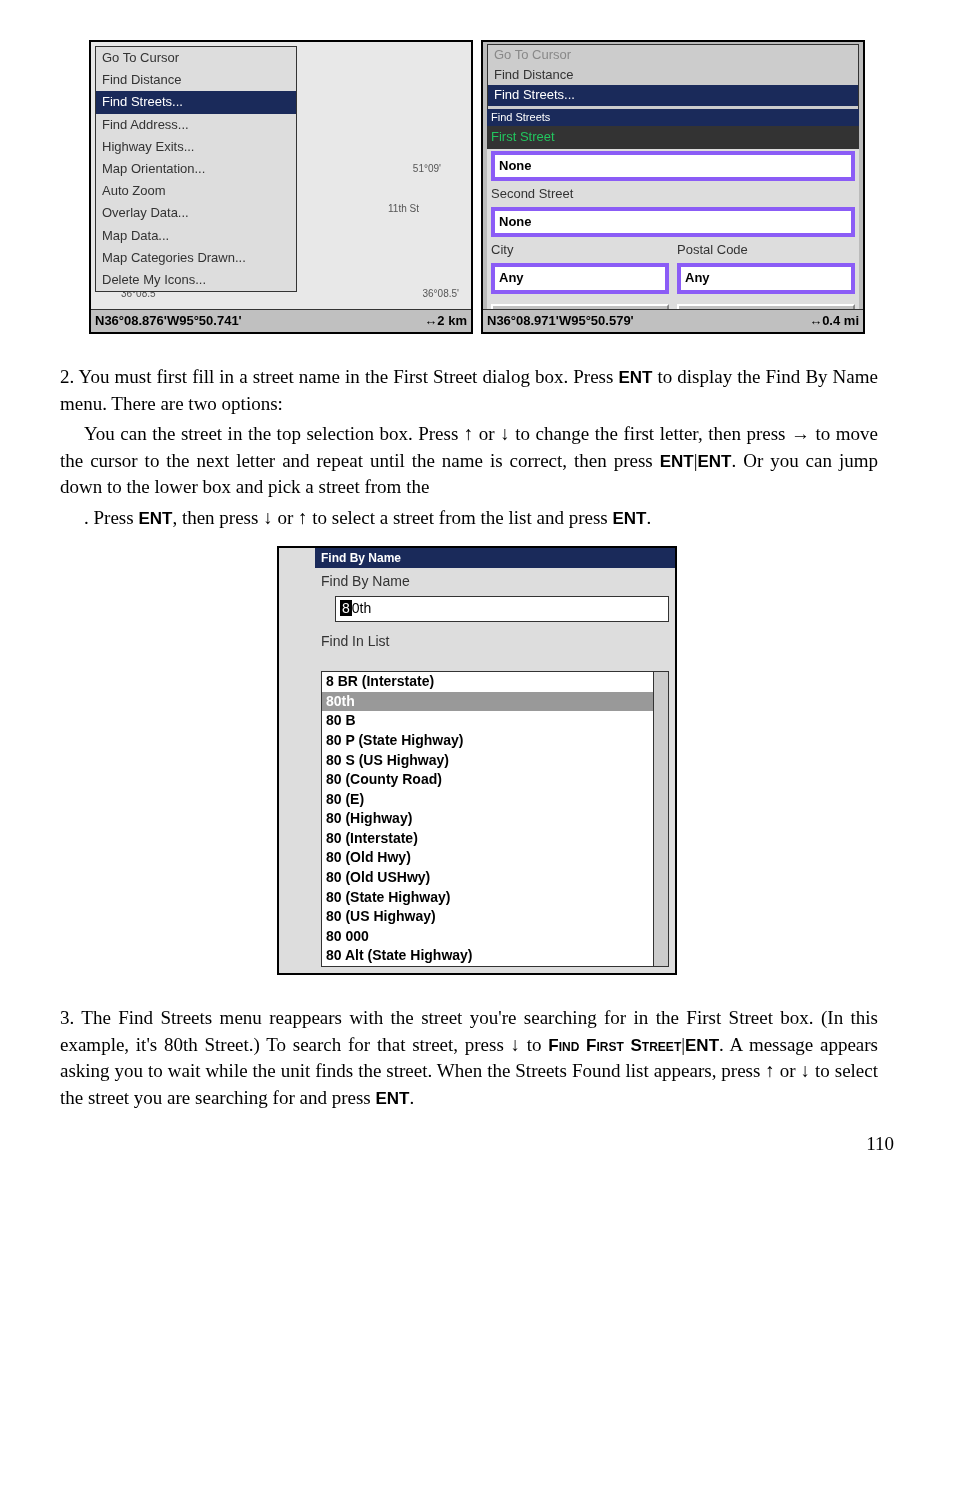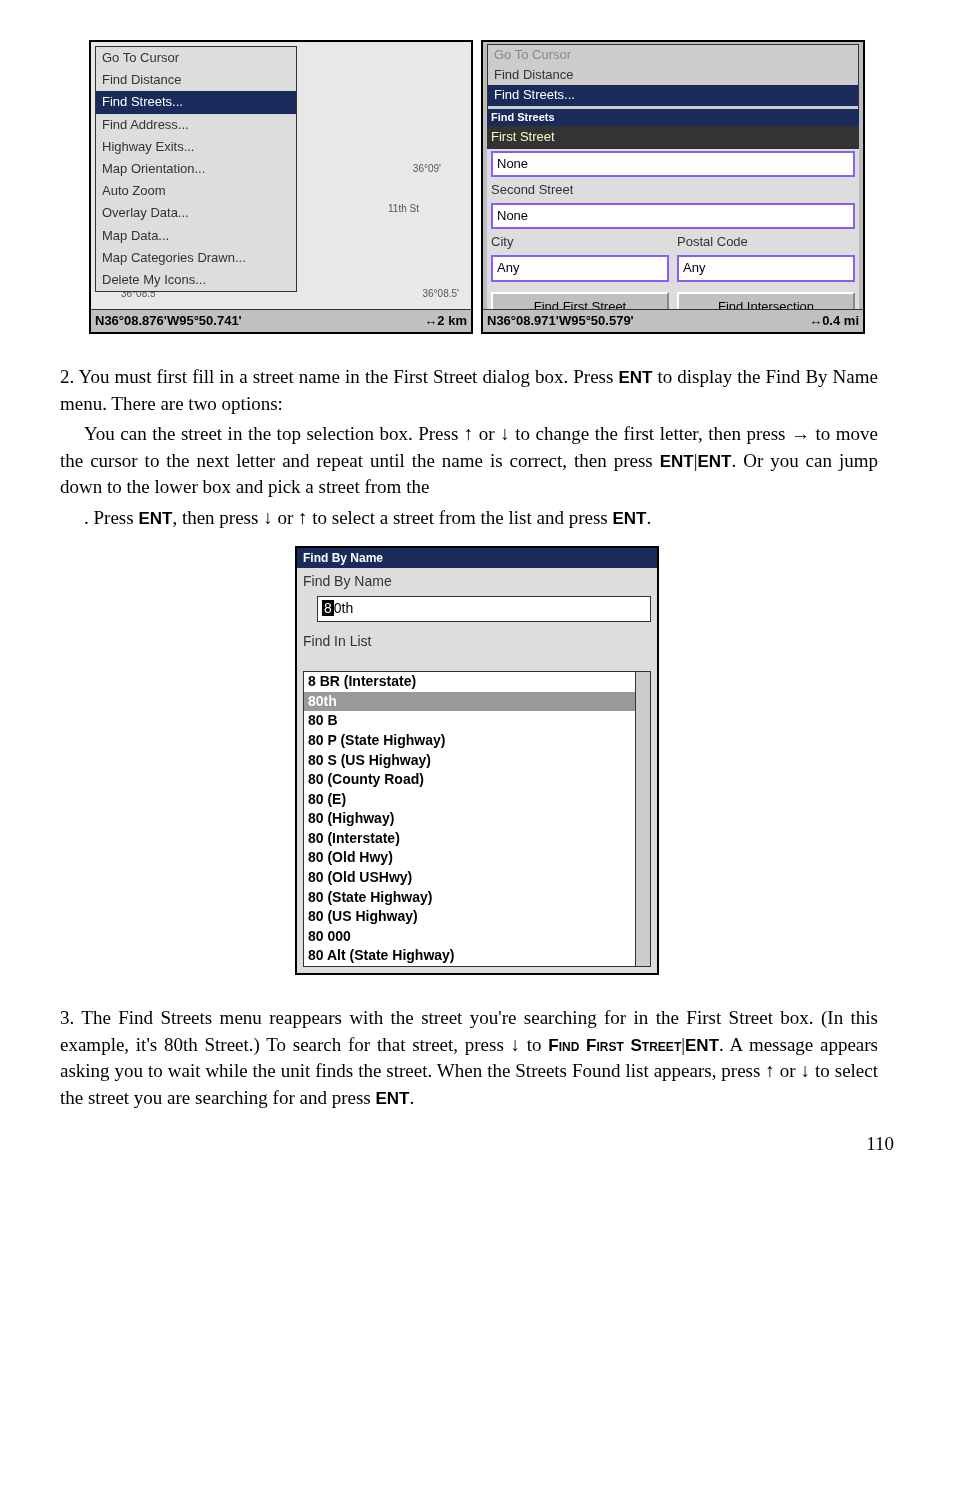--- a/index.html
+++ b/index.html
@@ -72,34 +72,35 @@
     top: 67px;
     left: 4px;
     right: 4px;
     background: #ddd;
   }
   .panel-title {
     background: #1a2a5a;
     color: #fff;
     padding: 1px 4px;
     font-size: 11px;
-    font-weight: bold;
+    font-weight: normal;
   }
   .panel-label {
     background: #333;
-    color: #fef9c3;
+    color: #22c55e;
     padding: 2px 4px;
     font-size: 13px;
   }
   .panel-input {
     background: #fff;
-    border: 2px solid #8b5cf6;
+    border: 4px solid #8b5cf6;
     padding: 2px 4px;
     margin: 2px 4px;
     font-size: 13px;
+    font-weight: bold;
   }
   .panel-section-label {
     padding: 2px 4px;
     color: #333;
     font-size: 13px;
   }
   .city-postal {
     display: flex;
   }
   .city-postal > div {
@@ -162,20 +163,21 @@
     display: flex;
     justify-content: center;
     margin: 14px 0 30px 0;
   }
   .find-by-name {
     width: 360px;
     border: 2px solid #000;
     background: #ddd;
     font-family: Arial, sans-serif;
     font-size: 14px;
+    padding-left: 36px;
   }
   .fbn-title {
     background: #1a2a5a;
     color: #fff;
     padding: 2px 6px;
     font-size: 12px;
     font-weight: bold;
   }
   .fbn-label {
     padding: 4px 6px;
@@ -226,21 +228,21 @@
     color: #555;
   }
 </style>
 </head>
 <body>
 
 <div class="figure-top">
 
   <div class="gps-screen">
     <div class="map-area">
-      <span class="map-label" style="top:120px;right:30px">36°09'</span>
+      <span class="map-label" style="top:120px;right:30px">51°09'</span>
       <span class="map-label" style="top:160px;right:52px">11th St</span>
       <span class="map-label" style="top:225px;left:120px">14th St</span>
       <span class="map-label" style="top:245px;left:30px">36°08.5'</span>
       <span class="map-label" style="top:245px;right:12px">36°08.5'</span>
     </div>
     <div class="menu-list">
       <div class="item">Go To Cursor</div>
       <div class="item">Find Distance</div>
       <div class="item sel">Find Streets...</div>
       <div class="item">Find Address...</div>

